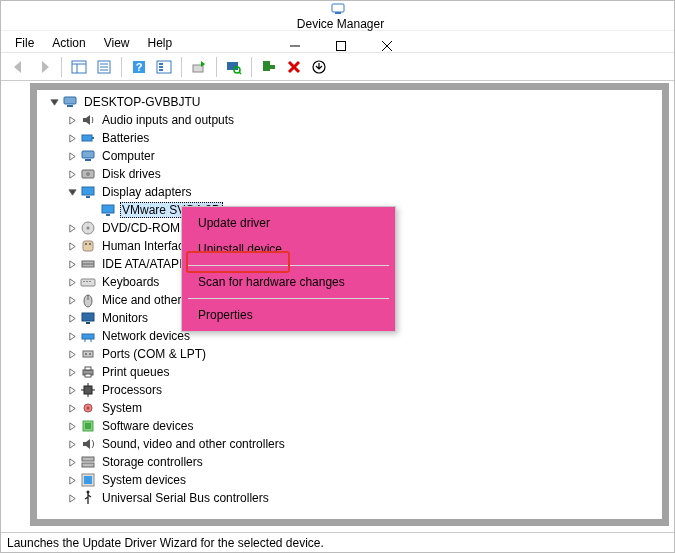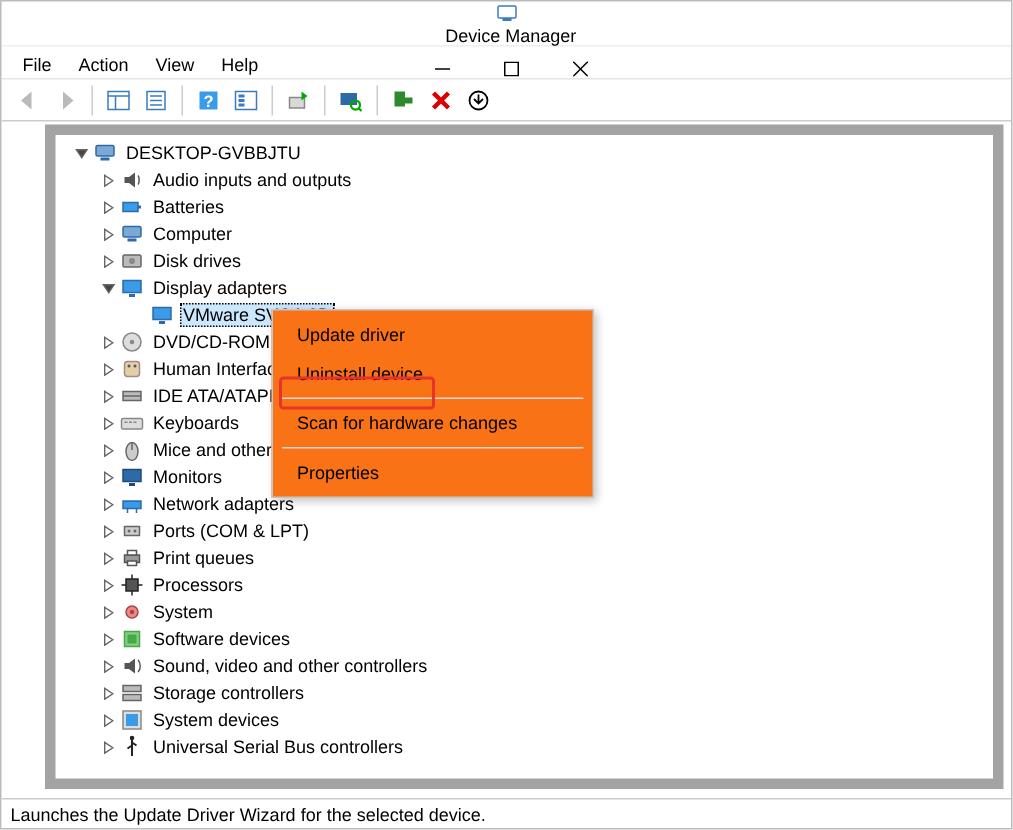--- a/index.html
+++ b/index.html
@@ -124,21 +124,21 @@
     padding: 2px 6px;
     font-size: 12px;
     display:flex; align-items:center;
     background:#fff;
   }
   
   .context-menu {
     position: absolute;
     left: 180px; top: 205px;
     width: 215px;
-    background:#f97316;
+    background:#ec4899;
     border: 1px solid #c6c6c6;
     box-shadow: 2px 2px 6px rgba(0,0,0,0.25);
     padding: 3px 2px;
     font-size: 12px;
     z-index: 10;
   }
   .ctx-item {
     padding: 6px 14px;
     cursor: default;
   }
@@ -459,21 +459,21 @@
             <path d="M2 1 L8 5 L2 9 Z" fill="none" stroke="#666" transform=""></path>
           </svg>
         </span>
     <span class="dev-icon">
           <svg viewBox="0 0 16 16">
             <rect x="2" y="6" width="12" height="5" fill="#3a9be8" stroke="#2f6aa8"></rect>
             <line x1="5" y1="11" x2="5" y2="14" stroke="#2f6aa8"></line>
             <line x1="11" y1="11" x2="11" y2="14" stroke="#2f6aa8"></line>
           </svg>
         </span>
-    <span class="label">Network adapters</span>
+    <span class="label">Network devices</span>
   </div>
       <div class="node l2">
     <span class="twisty">
           <svg viewBox="0 0 10 10">
             <path d="M2 1 L8 5 L2 9 Z" fill="none" stroke="#666" transform=""></path>
           </svg>
         </span>
     <span class="dev-icon">
           <svg viewBox="0 0 16 16">
             <rect x="3" y="5" width="10" height="6" fill="#ccc" stroke="#666"></rect>

